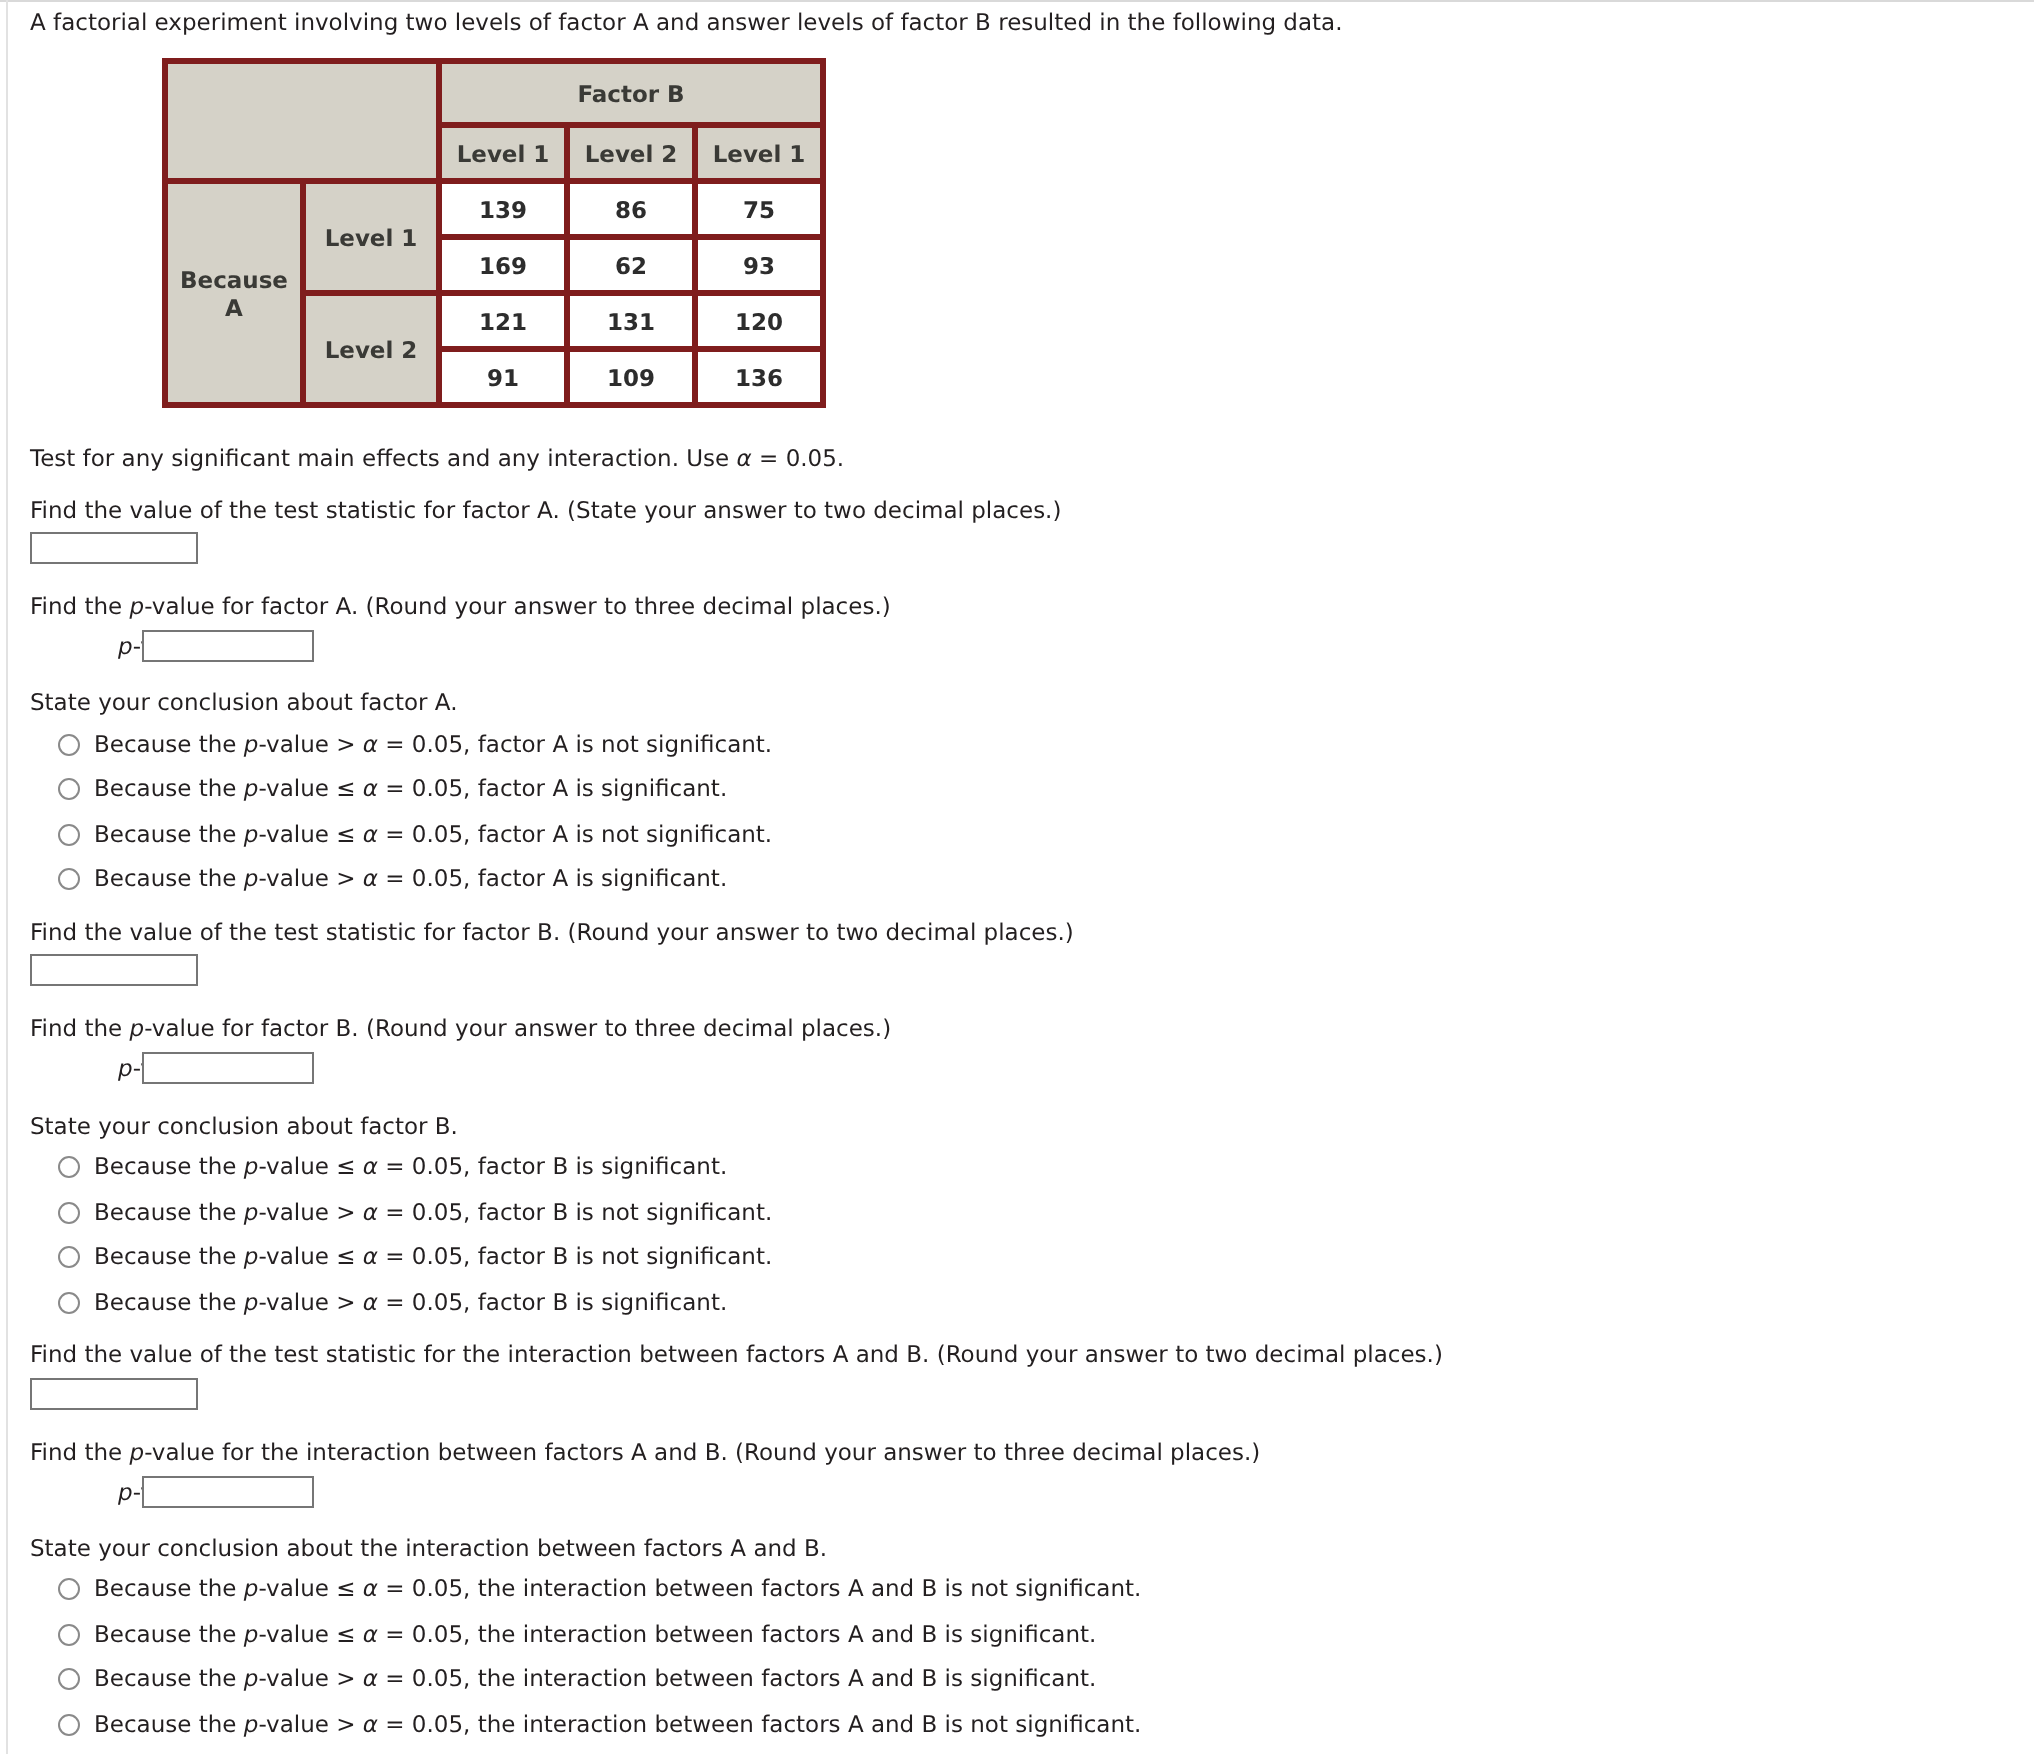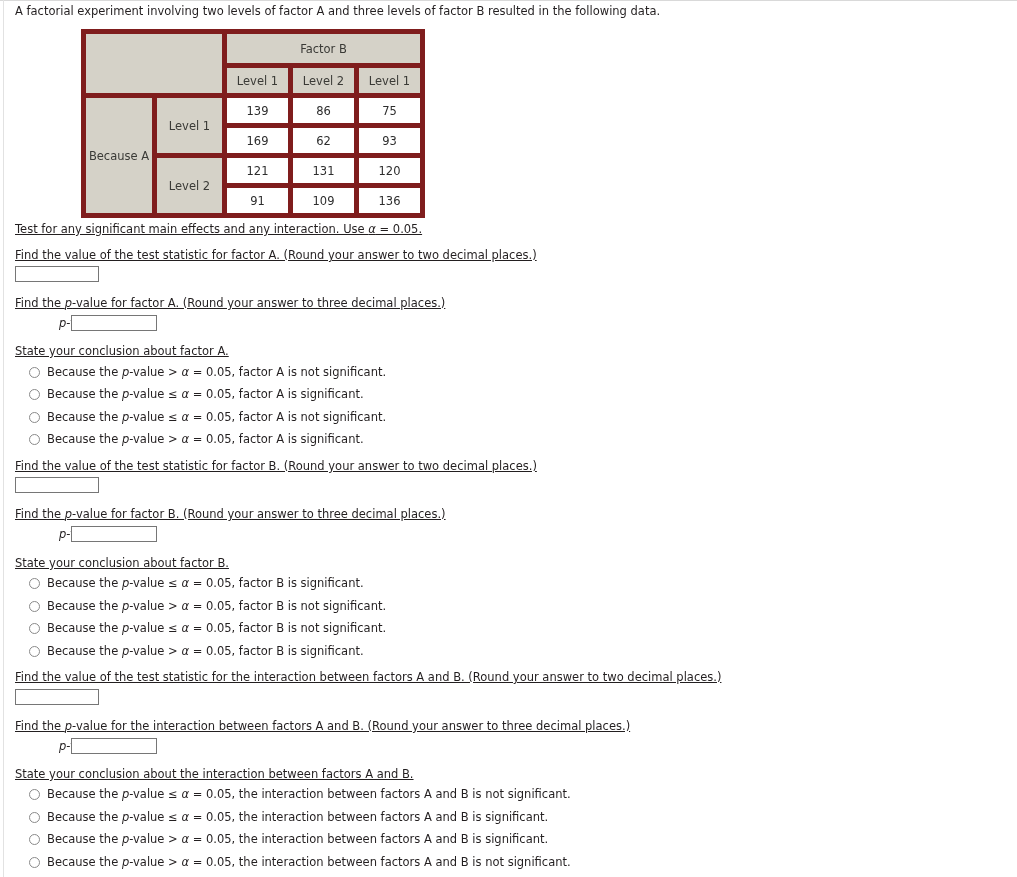--- a/index.html
+++ b/index.html
@@ -51,24 +51,24 @@
     position: absolute;
     left: 81px;
     top: 29px;
   }
   table.data-table {
     border-collapse: collapse;
     font-size: 11.5px;
     color: #231f20;
   }
   table.data-table td, table.data-table th {
-    border: 5px solid #7f1d1d;
+    border: 3px solid #7f1d1d;
     text-align: center;
     vertical-align: middle;
-    font-weight: normal;
+    font-weight: bold;
     padding: 0;
   }
   .corner {
     background: #d5d2c8;
     border-right-color: #2b2b2b;
   }
   .factorb-head {
     height: 29px;
     background: #d5d2c8;
     font-weight: bold;
@@ -100,21 +100,20 @@
     color: #2d2d2d;
   }
 
   
   .qline {
     position: absolute;
     left: 15px;
     font-size: 11.5px;
     line-height: 14px;
     white-space: nowrap;
-    text-decoration: underline;
   }
   i.var { font-style: italic; }
   .alpha { font-style: italic; font-family: "DejaVu Sans", sans-serif; }
 
   input.answer {
     position: absolute;
     height: 14px;
     border: 1px solid #767676;
     background: #ffffff;
     font-family: "DejaVu Sans", "Liberation Sans", sans-serif;
@@ -159,21 +158,21 @@
   .opt-text { display: inline-block; }
 </style>
 </head>
 <body>
 
 <div class="frame-top"></div>
 <div class="frame-left"></div>
 
 <div class="page">
 
-  <div class="intro">A factorial experiment involving two levels of factor A and three levels of factor B resulted in the following data.</div>
+  <div class="intro">A factorial experiment involving two levels of factor A and answer levels of factor B resulted in the following data.</div>
 
   <div class="data-table-wrap">
     <table class="data-table">
       <tbody>
         <tr>
           <td class="corner" rowspan="2" colspan="2"></td>
           <td class="factorb-head" colspan="3">Factor B</td>
         </tr>
         <tr>
           <td class="lvlhead">Level 1</td>
@@ -205,21 +204,21 @@
           <td class="val">136</td>
         </tr>
       </tbody>
     </table>
   </div>
 
   <div class="qline" style="top:222px">
     <span>Test for any significant main effects and any interaction. Use </span><span class="alpha">α</span><span> = 0.05.</span>
   </div>
 
-  <div class="qline" style="top:248px">Find the value of the test statistic for factor A. (Round your answer to two decimal places.)</div>
+  <div class="qline" style="top:248px">Find the value of the test statistic for factor A. (State your answer to two decimal places.)</div>
   <input class="answer stat-box" style="top: 266px;" type="text" value="">
 
   <div class="qline" style="top:296px">
     <span>Find the </span><i class="var">p</i><span>-value for factor A. (Round your answer to three decimal places.)</span>
   </div>
   <div class="pval-label" style="top:315px">
     <i class="var">p</i><span>-value = </span>
   </div>
   <input class="answer pval-box" style="top: 315px;" type="text" value="">
 

